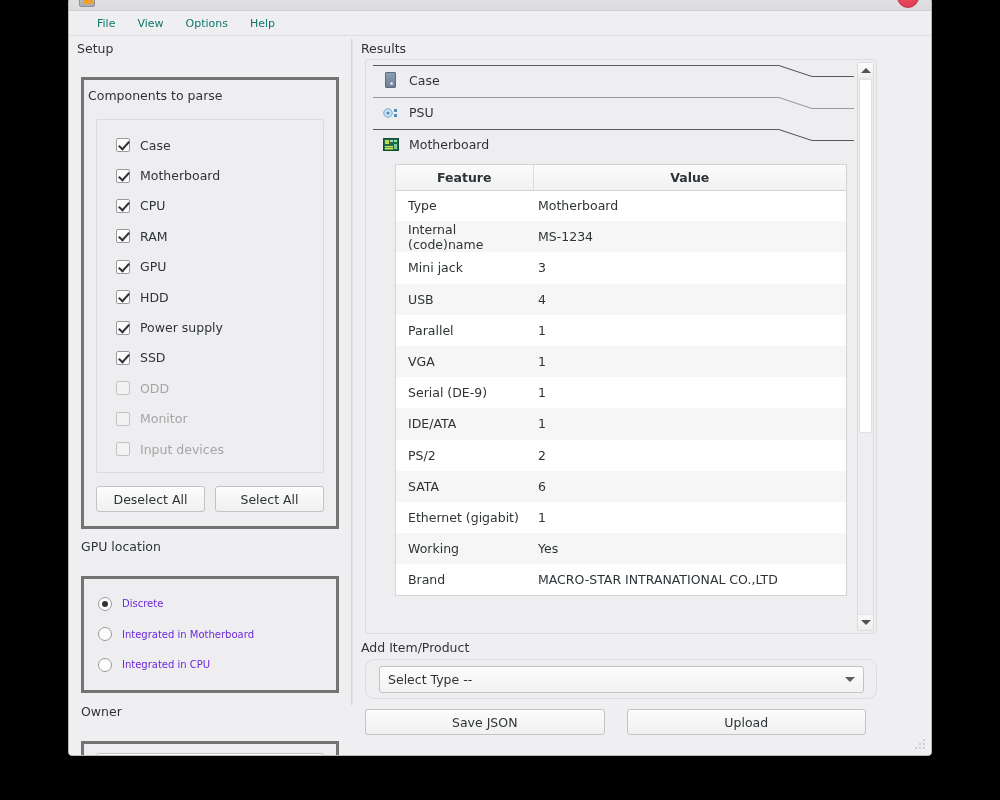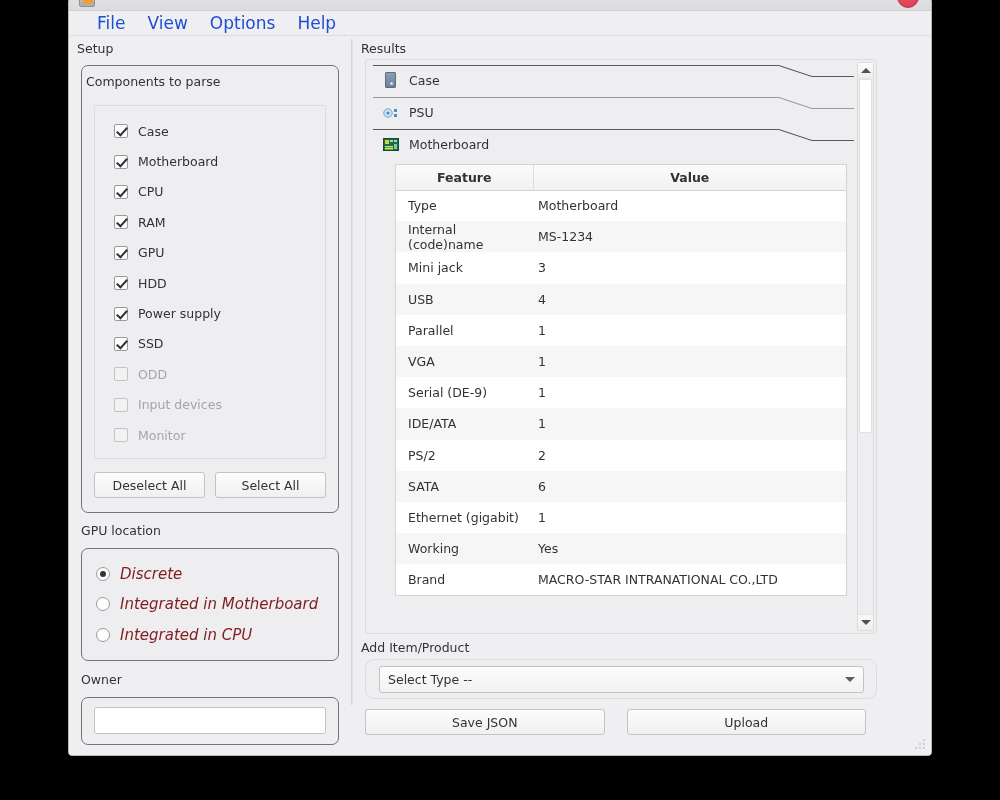--- a/index.html
+++ b/index.html
@@ -54,22 +54,22 @@
   
   .menubar {
     height: 25px;
     background: #efeff1;
     display: flex;
     align-items: center;
     padding-left: 17px;
     border-bottom: 1px solid #dcdcde;
   }
   .menu-item {
-    font-size: 17px;
-    color: #1d4ed8;
+    font-size: 11px;
+    color: #0f766e;
     padding: 3px 11px;
     cursor: default;
     border-radius: 3px;
   }
 
   
   .body-split {
     position: absolute;
     top: 40px; left: 0; right: 0; bottom: 0;
     display: flex;
@@ -90,23 +90,23 @@
   .pane-right { flex: 1; position: relative; }
 
   .pane-title {
     font-size: 12.5px;
     color: #2e3436;
     padding: 4px 0 5px 8px;
   }
 
   
   .group {
-    margin: 4px 12px 0 12px;
-    border: 1px solid #737373;
-    border-radius: 7px;
+    margin: 16px 12px 0 12px;
+    border: 3px solid #737373;
+    border-radius: 0;
     background: #eeeef0;
   }
   .group-label {
     font-size: 12.5px;
     color: #2e3436;
     padding: 8px 0 6px 4px;
     margin-left: 12px;
   }
 
   
@@ -185,21 +185,21 @@
     flex: none;
   }
   .rbox.checked::after {
     content: "";
     position: absolute;
     left: 3px; top: 3px;
     width: 6px; height: 6px;
     border-radius: 50%;
     background: #2e3436;
   }
-  .radio-label { font-size: 15px; color: #7f1d1d; font-style: italic; }
+  .radio-label { font-size: 10px; color: #6d28d9; }
 
   
   .owner-group { padding: 9px 12px 10px 12px; }
   .text-input {
     width: 100%;
     height: 27px;
     background: #ffffff;
     border: 1px solid #c3c3c5;
     border-radius: 3px;
     font-size: 12.5px;
@@ -444,25 +444,25 @@
           <div class="check-row">
             <span class="cbox checked"></span>
             <span class="check-label">SSD</span>
           </div>
           <div class="check-row">
             <span class="cbox disabled"></span>
             <span class="check-label disabled">ODD</span>
           </div>
           <div class="check-row">
             <span class="cbox disabled"></span>
+            <span class="check-label disabled">Monitor</span>
+          </div>
+          <div class="check-row">
+            <span class="cbox disabled"></span>
             <span class="check-label disabled">Input devices</span>
-          </div>
-          <div class="check-row">
-            <span class="cbox disabled"></span>
-            <span class="check-label disabled">Monitor</span>
           </div>
         </div>
 
         <div class="btn-row">
           <div class="btn">Deselect All</div>
           <div class="btn">Select All</div>
         </div>
       </div>
 
       <div class="group-label" style="margin-left:12px;padding-left:0;padding-top:10px;">GPU location</div>

